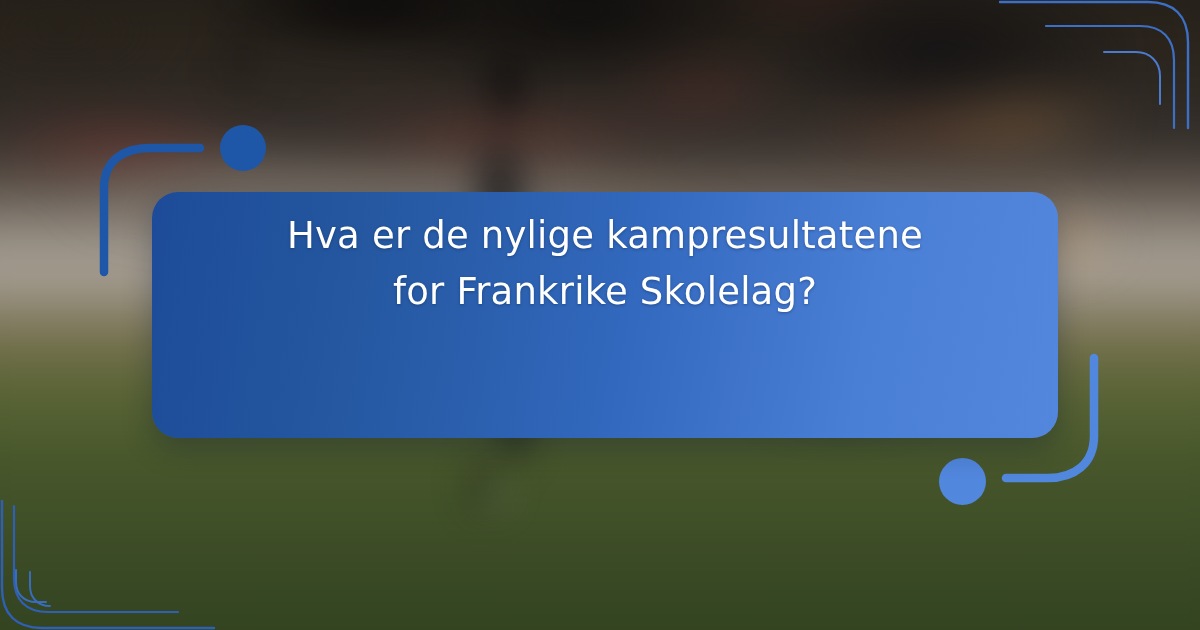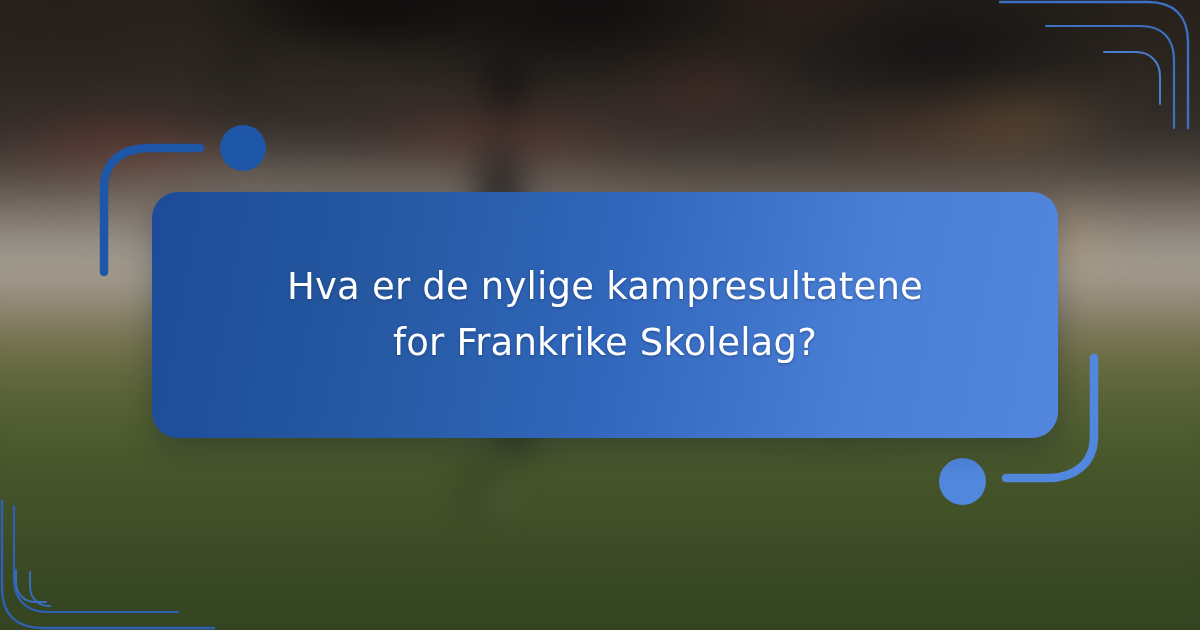--- a/index.html
+++ b/index.html
@@ -116,24 +116,24 @@
   #question-card {
     position: absolute;
     left: 152px;
     top: 192px;
     width: 906px;
     height: 246px;
     border-radius: 26px;
     background: linear-gradient(100deg, #1d4b99 0%, #24579f 22%, #3268bd 52%, #4a7fd6 78%, #5387dd 100%);
     box-shadow: 0 10px 30px rgba(8,20,45,.30);
     display: flex;
-    align-items: center;
+    align-items: flex-start;
     justify-content: center;
     box-sizing: border-box;
-    padding: 8px 54px;
+    padding: 16px 54px;
   }
   #question-text {
     color: #ffffff;
     font-size: 37px;
     line-height: 1.52;
     text-align: center;
     font-weight: 400;
     letter-spacing: .2px;
     text-shadow: 0 1px 3px rgba(12,28,60,.38);
     max-width: 660px;

